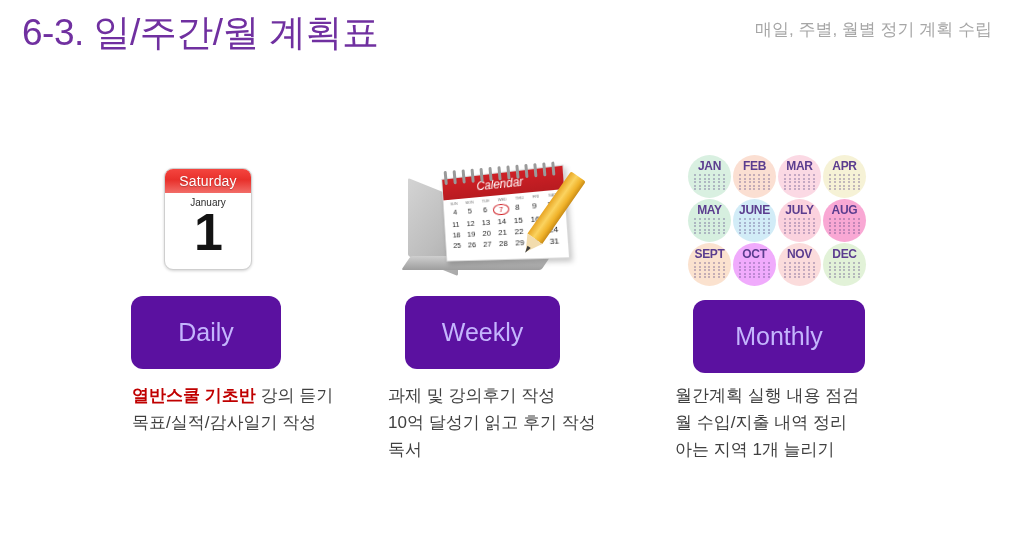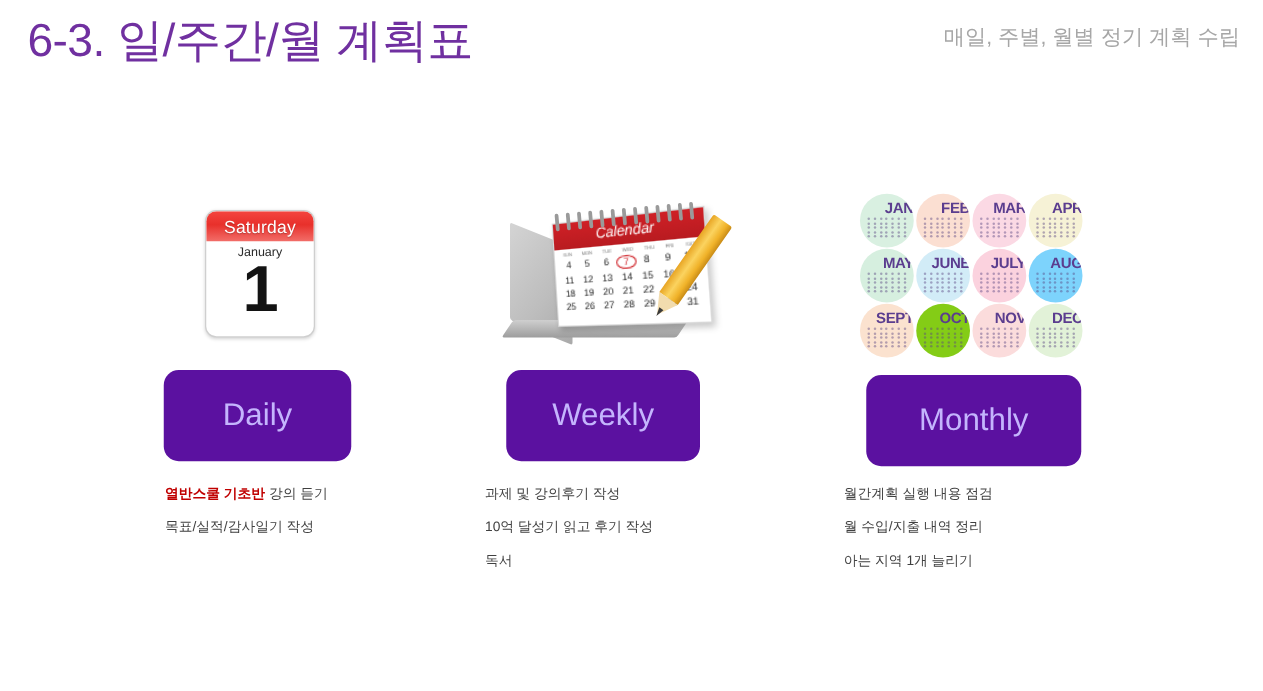--- a/index.html
+++ b/index.html
@@ -227,21 +227,21 @@
     grid-template-columns: repeat(4, 45px);
     grid-template-rows: repeat(3, 44px);
   }
   .month-circle {
     width: 43px;
     height: 43px;
     border-radius: 50%;
     position: relative;
     display: flex;
     align-items: flex-start;
-    justify-content: flex-end;
+    justify-content: center;
     overflow: hidden;
   }
   .month-label {
     font-size: 12px;
     font-weight: bold;
     color: #5b3d8f;
     margin-top: 4px;
     letter-spacing: -0.3px;
     z-index: 2;
   }
@@ -279,21 +279,21 @@
     font-family: "Liberation Sans", sans-serif;
   }
   #button-daily   { left: 75px;  top: 146px; width: 150px; }
   #button-weekly  { left: 65px;  top: 146px; width: 155px; }
   #button-monthly { left: 63px;  top: 150px; width: 172px; }
 
   
   .notes {
     position: absolute;
     top: 232px;
-    font-size: 11px;
+    font-size: 17px;
     line-height: 27px;
     color: #404040;
     white-space: nowrap;
   }
   #notes-daily   { left: 76px; }
   #notes-weekly  { left: 48px; }
   #notes-monthly { left: 45px; }
   .highlight {
     color: #c00000;
     font-weight: bold;
@@ -684,21 +684,21 @@
             <i></i>
             <i></i>
             <i></i>
             <i></i>
             <i></i>
             <i></i>
             <i></i>
             <i></i>
           </div>
         </div>
-        <div class="month-circle" style="background: #7dd3fc;">
+        <div class="month-circle" style="background: #f9a8d4;">
           <div class="month-label">AUG</div>
           <div class="month-dots">
             <i></i>
             <i></i>
             <i></i>
             <i></i>
             <i></i>
             <i></i>
             <i></i>
             <i></i>
@@ -764,21 +764,21 @@
             <i></i>
             <i></i>
             <i></i>
             <i></i>
             <i></i>
             <i></i>
             <i></i>
             <i></i>
           </div>
         </div>
-        <div class="month-circle" style="background: #84cc16;">
+        <div class="month-circle" style="background: #f0abfc;">
           <div class="month-label">OCT</div>
           <div class="month-dots">
             <i></i>
             <i></i>
             <i></i>
             <i></i>
             <i></i>
             <i></i>
             <i></i>
             <i></i>

